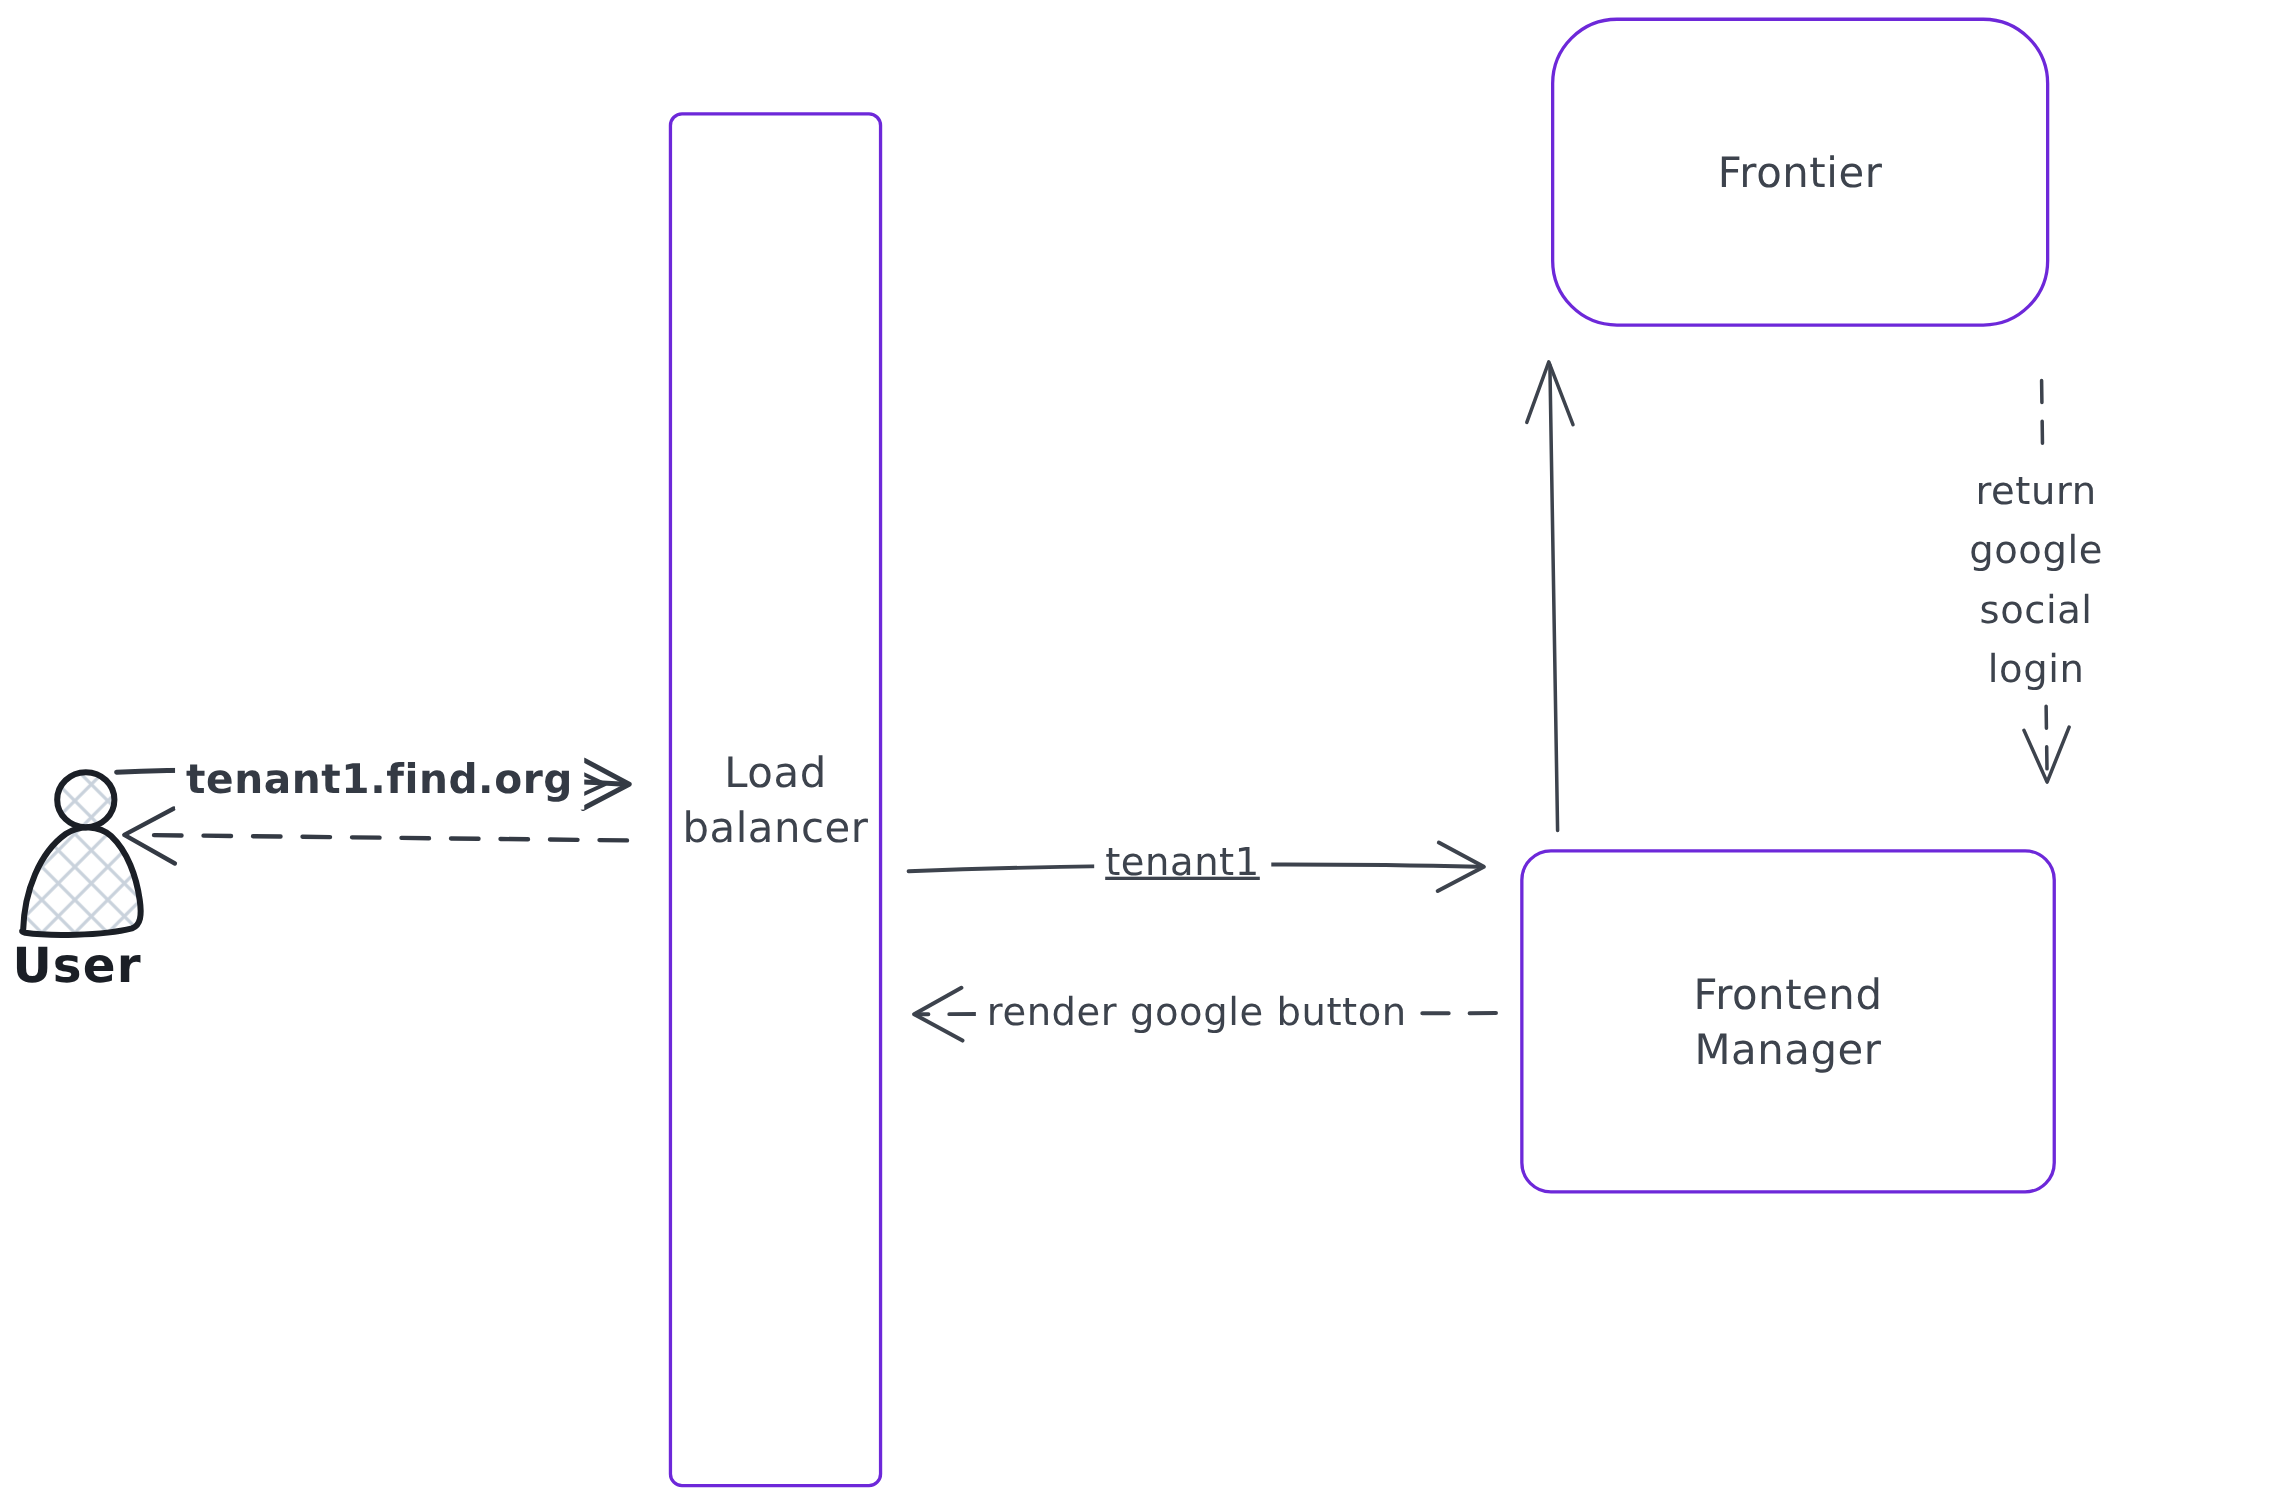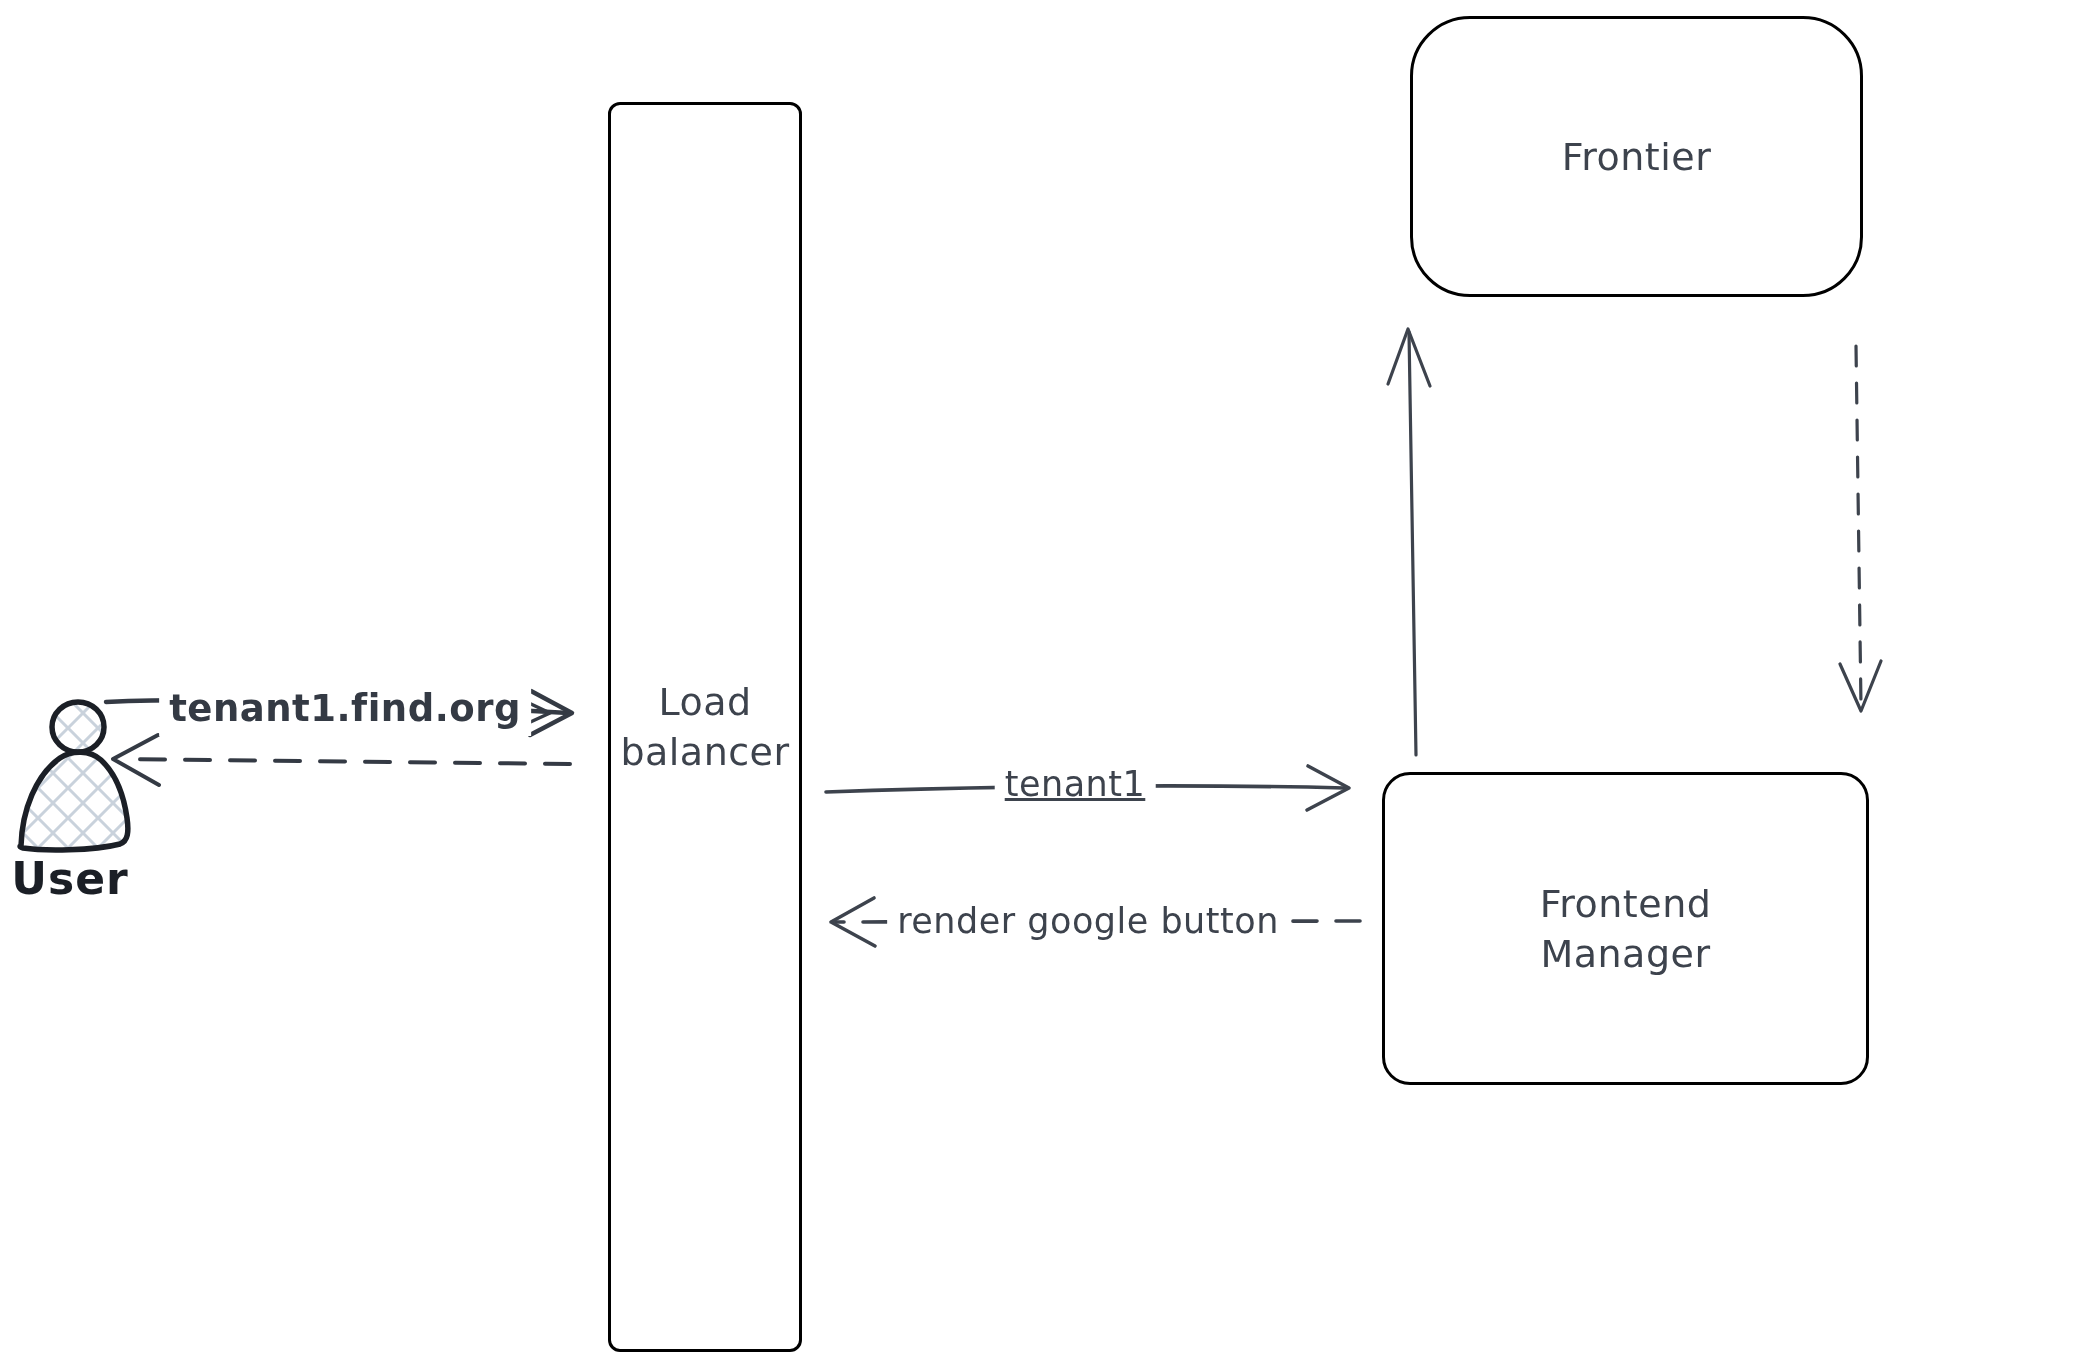--- a/index.html
+++ b/index.html
@@ -19,21 +19,21 @@
   svg { display: block; }
   .layer {
     position: absolute;
     left: 0; top: 0;
     width: 2083px;
     height: 1372px;
     pointer-events: none;
   }
   .node {
     position: absolute;
-    border: 3px solid #000000;
+    border: 3px solid #6d28d9;
     background: #ffffff;
     display: flex;
     align-items: center;
     justify-content: center;
     box-sizing: border-box;
   }
   .node-label {
     font-size: 38px;
     line-height: 50px;
     text-align: center;
@@ -143,14 +143,16 @@
 Manager</div>
   </div>
 
   <div class="edge-label" id="label-user-to-lb">tenant1.find.org</div>
 
   <div class="edge-label" id="label-lb-to-fm">tenant1</div>
 
   <div class="edge-label" id="label-fm-to-lb">render google button</div>
 
 
+  <div class="edge-label" id="label-frontier-return">return google social
+login</div>
 
 </div>
 
 </body></html>

